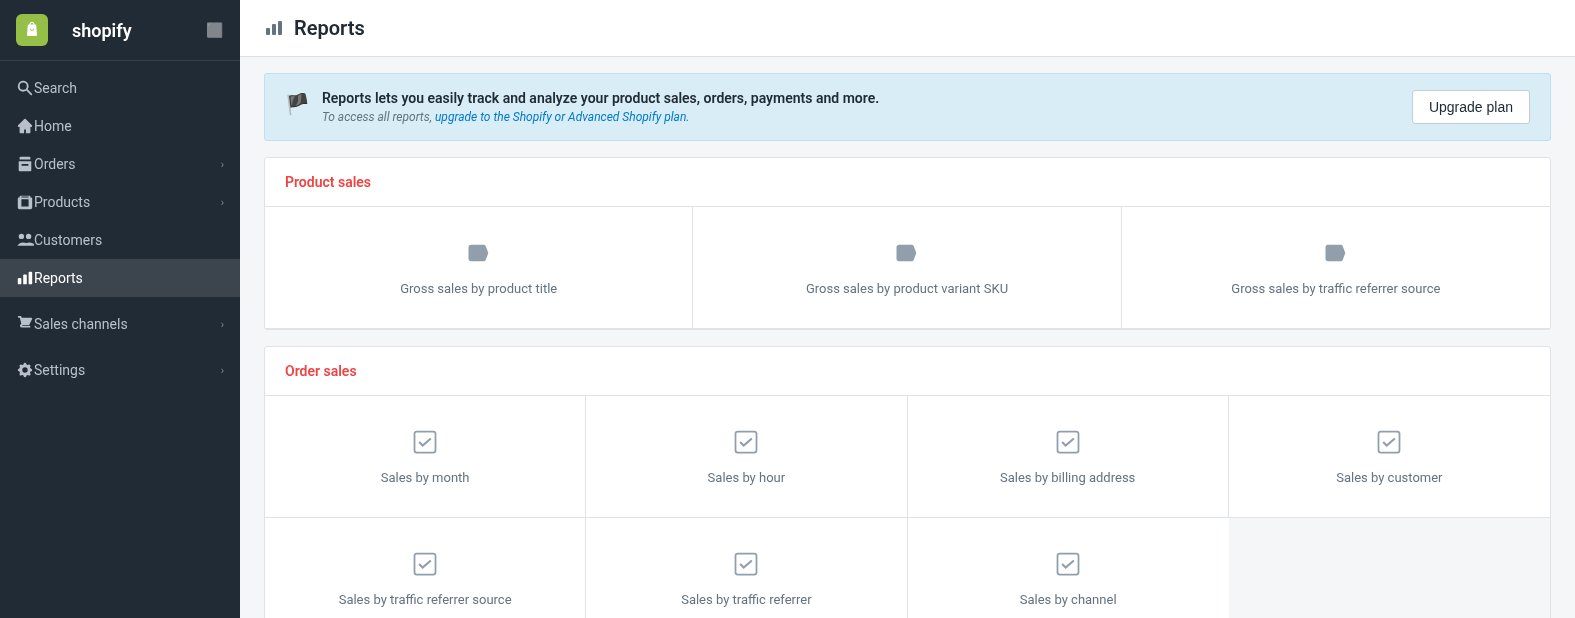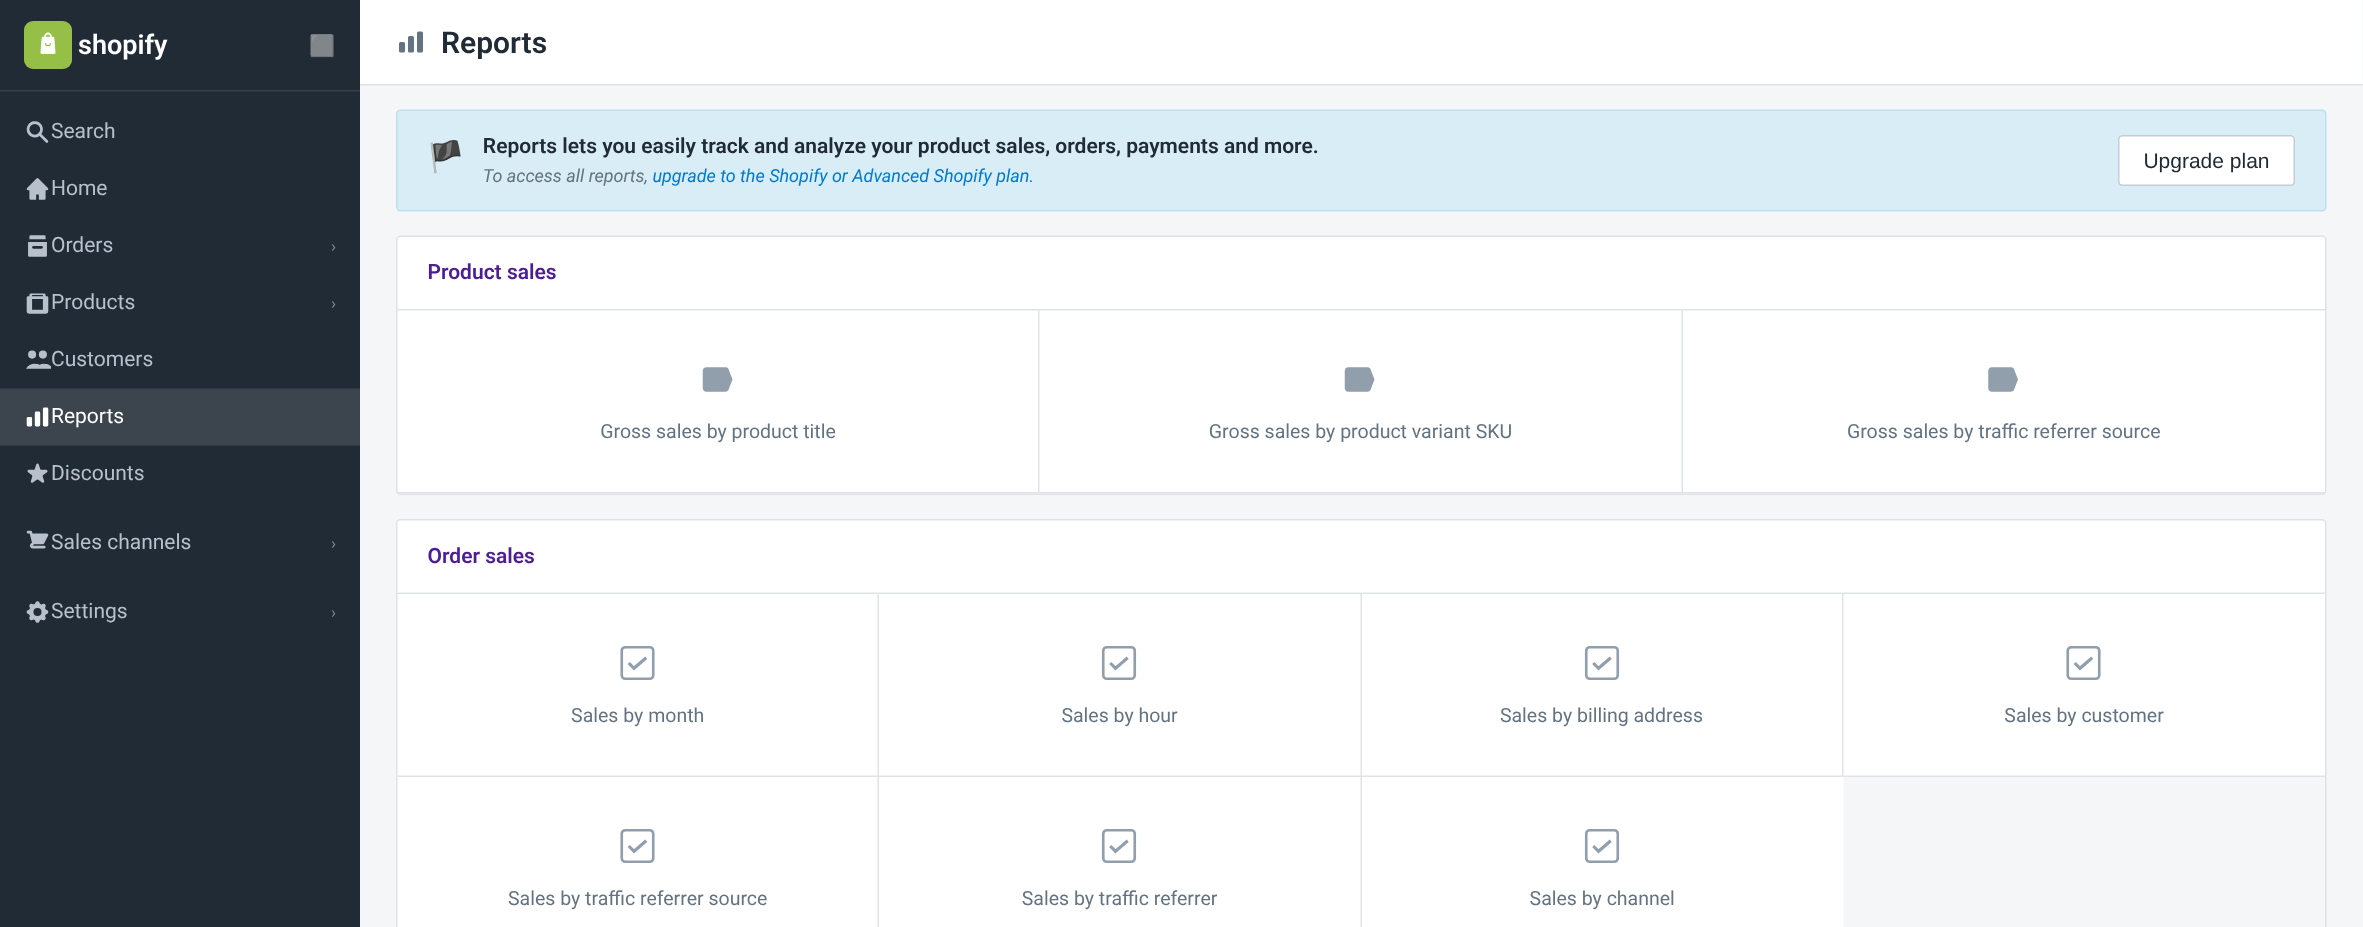--- a/index.html
+++ b/index.html
@@ -19,21 +19,21 @@
     .sidebar-logo {
       display: flex;
       align-items: center;
       justify-content: space-between;
       padding: 14px 16px;
       border-bottom: 1px solid rgba(255,255,255,0.1);
     }
     .logo-left {
       display: flex;
       align-items: center;
-      gap: 4px;
+      gap: 24px;
     }
     .shopify-bag {
       width: 32px;
       height: 32px;
       background: #95bf47;
       border-radius: 6px;
       display: flex;
       align-items: center;
       justify-content: center;
     }
@@ -133,21 +133,21 @@
       background: white;
       border-radius: 3px;
       border: 1px solid #dfe3e8;
       margin-bottom: 16px;
     }
     .section-header {
       padding: 16px 20px;
       border-bottom: 1px solid #dfe3e8;
       font-size: 14px;
       font-weight: 600;
-      color: #4c1d95;
+      color: #ef4444;
     }
     .reports-grid {
       display: grid;
       grid-template-columns: repeat(auto-fill, minmax(300px, 1fr));
       border-top: none;
     }
     .report-card {
       padding: 32px 20px;
       display: flex;
       flex-direction: column;
@@ -234,26 +234,20 @@
       <span>Customers</span>
     </div>
 
     <div class="nav-item active">
       <svg viewBox="0 0 20 20">
           <path d="M2 11a1 1 0 011-1h2a1 1 0 011 1v5a1 1 0 01-1 1H3a1 1 0 01-1-1v-5zm6-4a1 1 0 011-1h2a1 1 0 011 1v9a1 1 0 01-1 1H9a1 1 0 01-1-1V7zm6-3a1 1 0 011-1h2a1 1 0 011 1v12a1 1 0 01-1 1h-2a1 1 0 01-1-1V4z"></path>
         </svg>
       <span>Reports</span>
     </div>
 
-    <div class="nav-item">
-      <svg viewBox="0 0 20 20">
-          <path d="M9.049 2.927c.3-.921 1.603-.921 1.902 0l1.07 3.292a1 1 0 00.95.69h3.462c.969 0 1.371 1.24.588 1.81l-2.8 2.034a1 1 0 00-.364 1.118l1.07 3.292c.3.921-.755 1.688-1.54 1.118l-2.8-2.034a1 1 0 00-1.175 0l-2.8 2.034c-.784.57-1.838-.197-1.539-1.118l1.07-3.292a1 1 0 00-.364-1.118L2.98 8.72c-.783-.57-.38-1.81.588-1.81h3.461a1 1 0 00.951-.69l1.07-3.292z"></path>
-        </svg>
-      <span>Discounts</span>
-    </div>
     <div class="nav-section-gap"></div>
 
     <div class="nav-item">
       <svg viewBox="0 0 20 20">
           <path d="M3 1a1 1 0 000 2h1.22l.305 1.222a.997.997 0 00.01.042l1.358 5.43-.893.892C3.74 11.846 4.632 14 6.414 14H15a1 1 0 000-2H6.414l1-1H14a1 1 0 00.894-.553l3-6A1 1 0 0017 3H6.28l-.31-1.243A1 1 0 005 1H3z"></path>
         </svg>
       <span>Sales channels</span>
       <span class="chevron">›</span>
     </div>
     <div class="nav-section-gap"></div>

